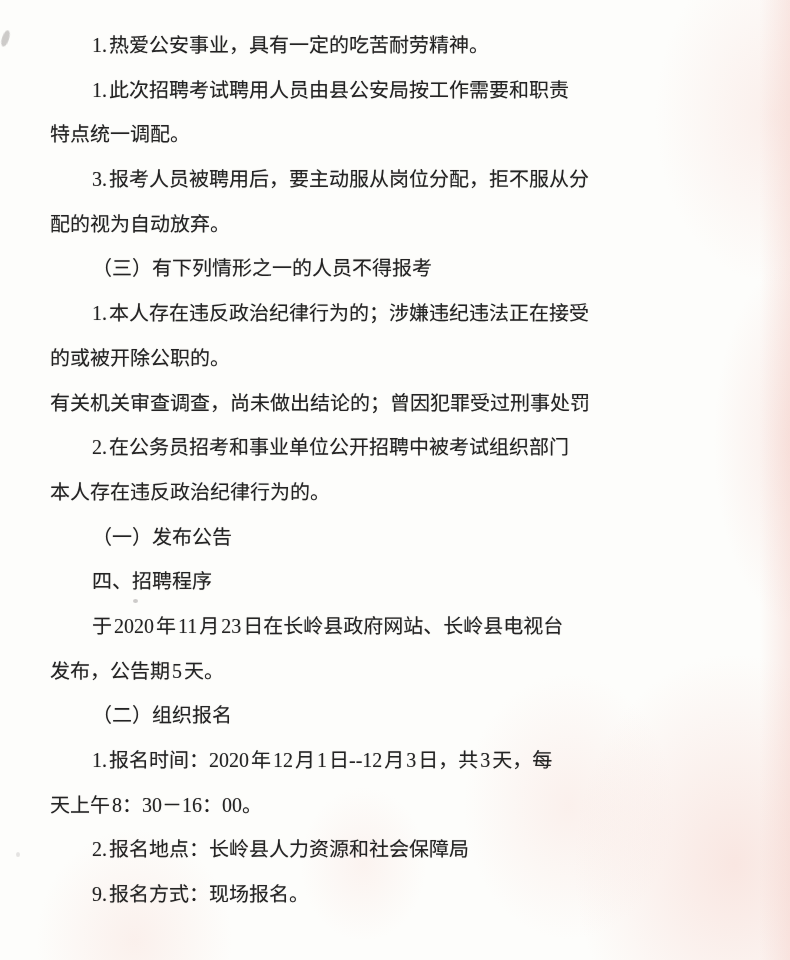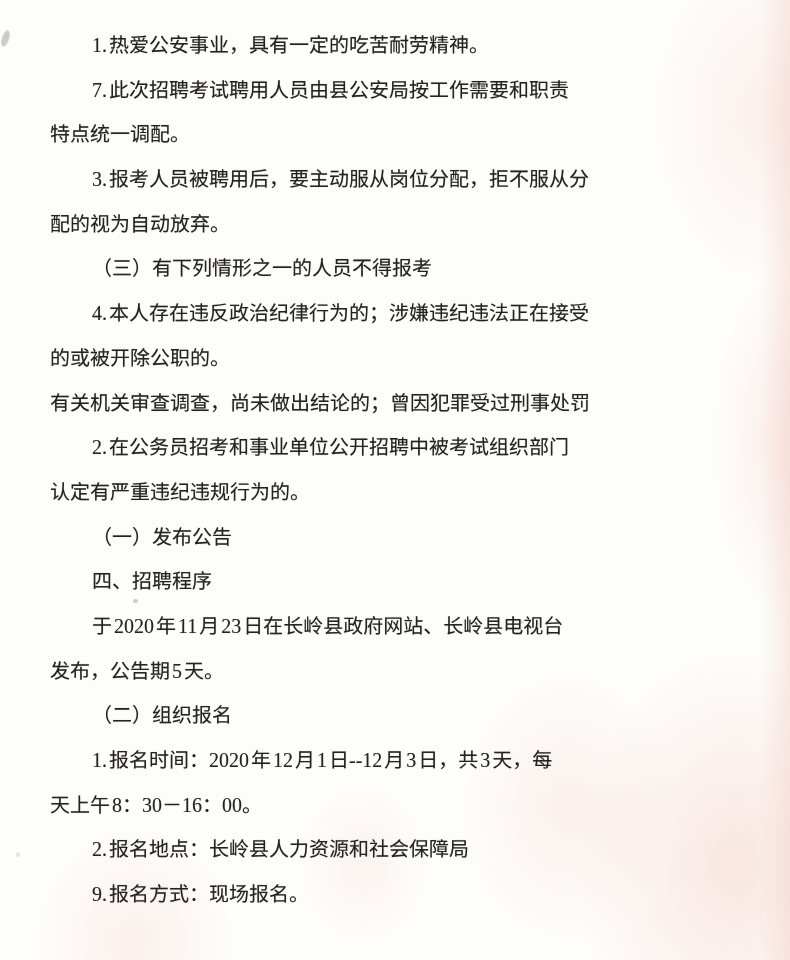--- a/index.html
+++ b/index.html
@@ -55,30 +55,30 @@
 </head>
 <body>
 
 <div class="page">
   <div class="speck s1"></div>
   <div class="speck s2"></div>
   <div class="speck s3"></div>
   <div class="speck s4"></div>
   <div class="text-block">
       <div class="line indent">1. 热爱公安事业，具有一定的吃苦耐劳精神。</div>
-      <div class="line indent">7. 此次招聘考试聘用人员由县公安局按工作需要和职责</div>
+      <div class="line indent">1. 此次招聘考试聘用人员由县公安局按工作需要和职责</div>
       <div class="line">特点统一调配。</div>
       <div class="line indent">3. 报考人员被聘用后，要主动服从岗位分配，拒不服从分</div>
       <div class="line">配的视为自动放弃。</div>
       <div class="line indent">（三）有下列情形之一的人员不得报考</div>
-      <div class="line indent">4. 本人存在违反政治纪律行为的；涉嫌违纪违法正在接受</div>
+      <div class="line indent">1. 本人存在违反政治纪律行为的；涉嫌违纪违法正在接受</div>
       <div class="line">的或被开除公职的。</div>
       <div class="line">有关机关审查调查，尚未做出结论的；曾因犯罪受过刑事处罚</div>
       <div class="line indent">2. 在公务员招考和事业单位公开招聘中被考试组织部门</div>
-      <div class="line">认定有严重违纪违规行为的。</div>
+      <div class="line">本人存在违反政治纪律行为的。</div>
       <div class="line indent">（一）发布公告</div>
       <div class="line indent">四、招聘程序</div>
       <div class="line indent">于 2020 年 11 月 23 日在长岭县政府网站、长岭县电视台</div>
       <div class="line">发布，公告期 5 天。</div>
       <div class="line indent">（二）组织报名</div>
       <div class="line indent">1. 报名时间：2020 年 12 月 1 日--12 月 3 日，共 3 天，每</div>
       <div class="line">天上午 8：30－16：00。</div>
       <div class="line indent">2. 报名地点：长岭县人力资源和社会保障局</div>
       <div class="line indent">9. 报名方式：现场报名。</div>
     </div>

